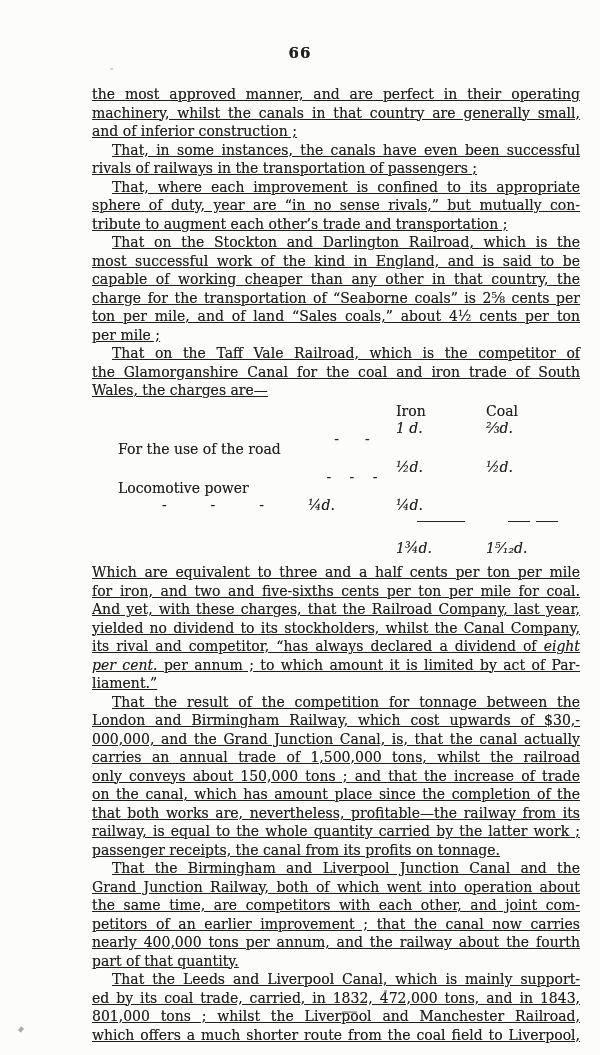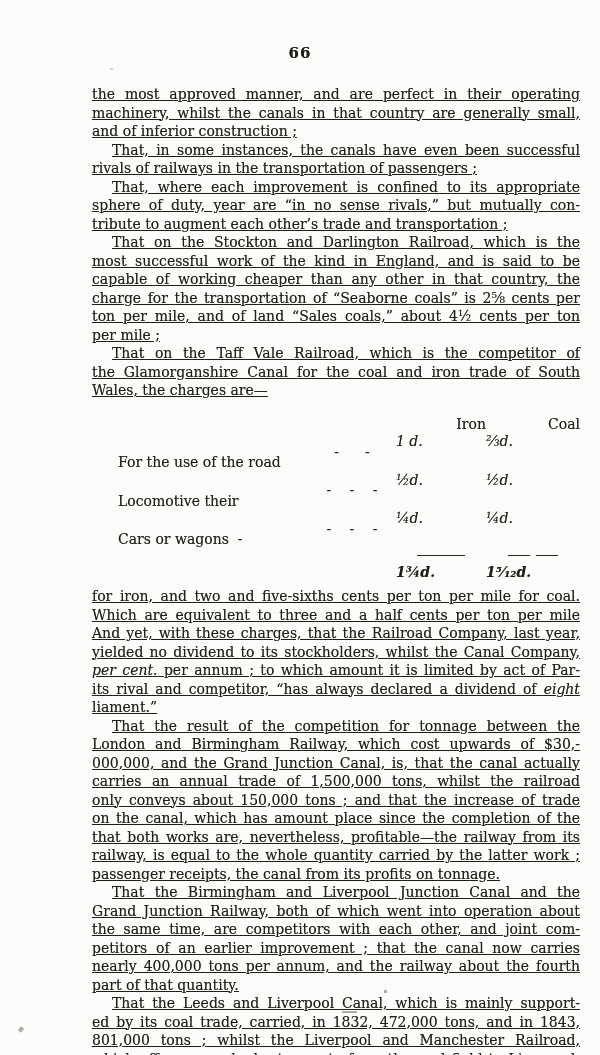--- a/index.html
+++ b/index.html
@@ -19,29 +19,29 @@
     font-size:14px;line-height:18.5px;
     text-shadow:0 0 .55px rgba(30,28,25,.55);
   }
   .para{margin:0;text-decoration:underline;}
   .line{text-align:justify;text-align-last:justify;}
   .line.last{text-align-last:left;}
   .line.indent{text-indent:20px;}
   
   .charges-table{margin:3px 0 6px 26px;font-size:14px;line-height:17.5px;}
   .t-head,.t-row,.t-foot{display:grid;grid-template-columns:190px 88px 90px 94px;}
-  .t-h{ text-align:right;margin-top:13px;}
+  .t-h{ text-align:left;}
   .t-label{white-space:pre;margin-top:21px;}
   .t-dashes{display:flex;justify-content:space-evenly;align-items:center;}
   .t-val{text-align:left;font-style:italic;}
   .t-rules{display:grid;grid-template-columns:190px 88px 90px 94px;margin-top:3px;}
   .rule-cell{display:flex;justify-content:center;align-items:center;gap:6px;height:8px;}
   .rule-seg{background:#2a2824;height:1.6px;}
   .rule-w48{width:48px;} .rule-w22{width:22px;}
-  .t-foot{margin-top:4px;font-weight:bold;}
+  .t-foot{margin-top:14px;}
   
   .artifact{position:absolute;background:#8a8a88;opacity:.7;}
   .a1{left:342px;top:1011px;width:15px;height:2px;}
   .a2{left:384px;top:990px;width:3px;height:3px;}
   .a3{left:19px;top:1027px;width:4px;height:5px;transform:rotate(40deg);}
   .a4{left:556px;top:208px;width:9px;height:1.5px;opacity:.45;}
   .a5{left:110px;top:68px;width:3px;height:2px;opacity:.35;}
 </style>
 </head>
 <body>
@@ -90,31 +90,30 @@
         <div class="t-row">
           <div class="t-label">For the use of the road</div>
           <div class="t-dashes">
             <span>-</span>
             <span>-</span>
           </div>
           <div class="t-val">1 d.</div>
           <div class="t-val">⅔d.</div>
         </div>
         <div class="t-row">
-          <div class="t-label">Locomotive their</div>
+          <div class="t-label">Locomotive power</div>
           <div class="t-dashes">
             <span>-</span>
             <span>-</span>
             <span>-</span>
           </div>
           <div class="t-val">½d.</div>
           <div class="t-val">½d.</div>
         </div>
         <div class="t-row">
-          <div class="t-label">Cars or wagons  -</div>
           <div class="t-dashes">
             <span>-</span>
             <span>-</span>
             <span>-</span>
           </div>
           <div class="t-val">¼d.</div>
           <div class="t-val">¼d.</div>
         </div>
       </div>
     <div class="t-rules">
@@ -131,26 +130,26 @@
     <div class="t-foot">
       <div></div>
         <div></div>
       <div class="t-val">1¾d.</div>
       <div class="t-val">1⁵⁄₁₂d.</div>
     </div>
   </div>
 
   <div>
       <div class="para">
+        <div class="line">Which are equivalent to three and a half cents per ton per mile</div>
         <div class="line">for iron, and two and five-sixths cents per ton per mile for coal.</div>
-        <div class="line">Which are equivalent to three and a half cents per ton per mile</div>
         <div class="line">And yet, with these charges, that the Railroad Company, last year,</div>
         <div class="line">yielded no dividend to its stockholders, whilst the Canal Company,</div>
+        <div class="line">its rival and competitor, “has always declared a dividend of <i>eight</i></div>
         <div class="line"><i>per cent.</i> per annum ; to which amount it is limited by act of Par-</div>
-        <div class="line">its rival and competitor, “has always declared a dividend of <i>eight</i></div>
         <div class="line last">liament.”</div>
       </div>
       <div class="para">
         <div class="line indent">That the result of the competition for tonnage between the</div>
         <div class="line">London and Birmingham Railway, which cost upwards of $30,-</div>
         <div class="line">000,000, and the Grand Junction Canal, is, that the canal actually</div>
         <div class="line">carries an annual trade of 1,500,000 tons, whilst the railroad</div>
         <div class="line">only conveys about 150,000 tons ; and that the increase of trade</div>
         <div class="line">on the canal, which has amount place since the completion of the</div>
         <div class="line">that both works are, nevertheless, profitable—the railway from its</div>

